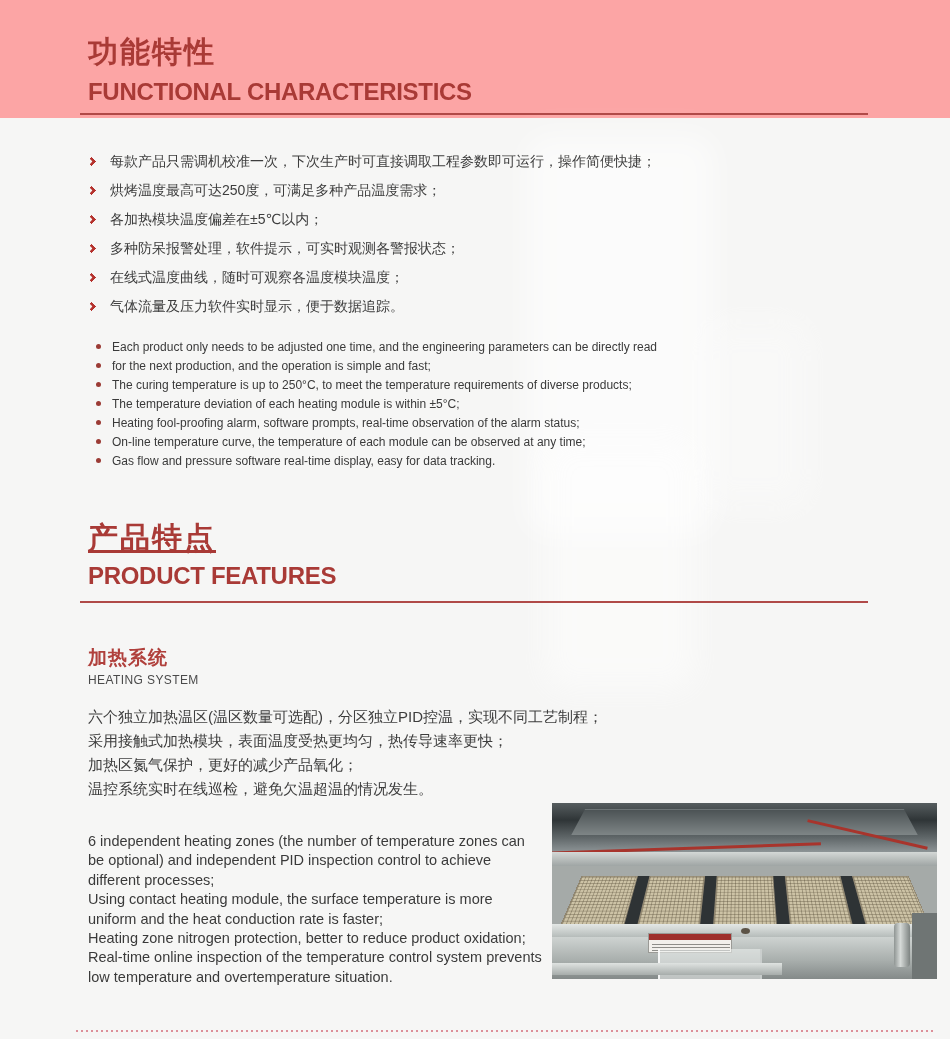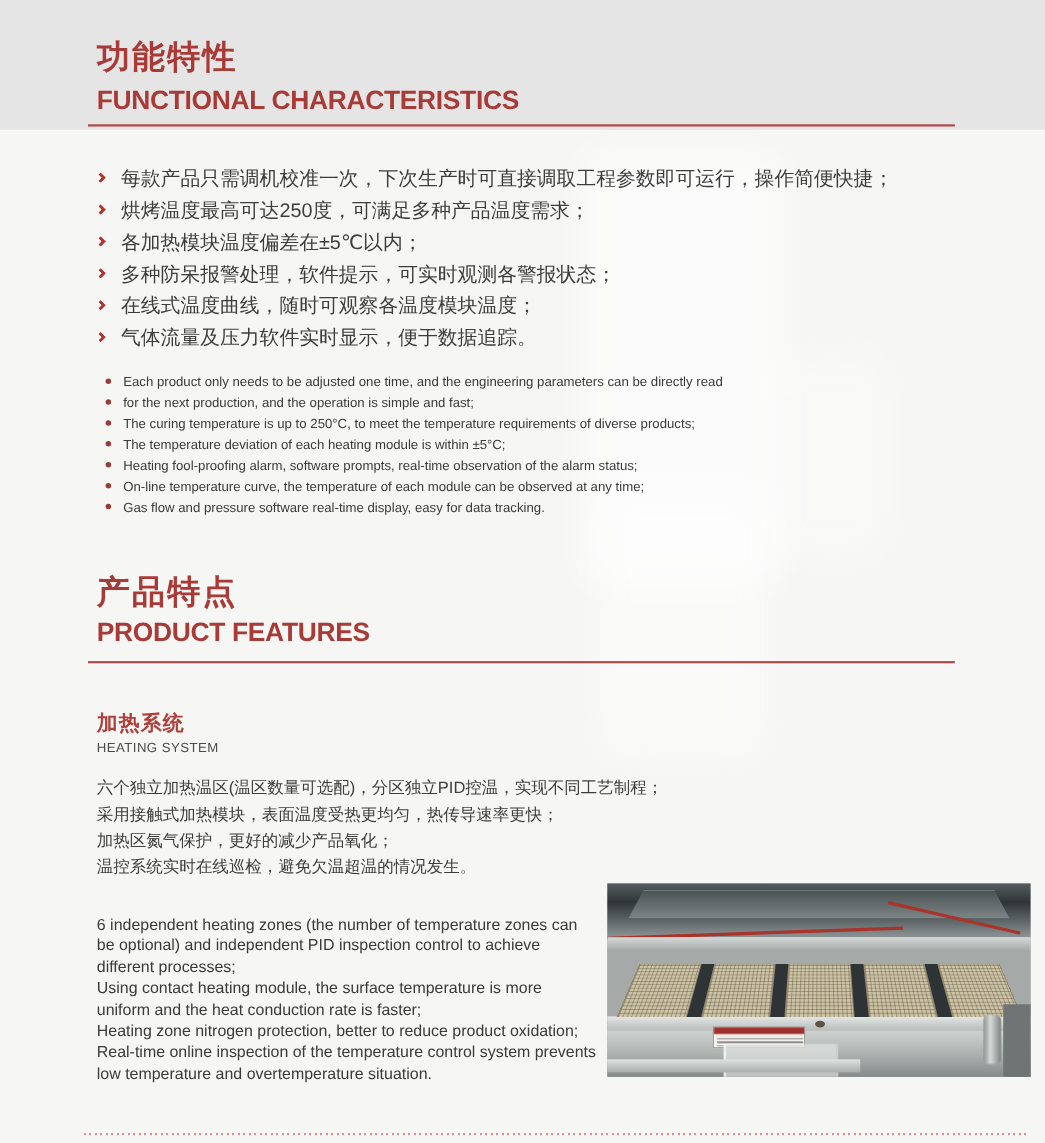--- a/index.html
+++ b/index.html
@@ -1,37 +1,37 @@
 <!DOCTYPE html>
 <html><head>
 <meta charset="utf-8">
 <style>
   * { margin:0; padding:0; box-sizing:border-box; }
   html,body { background:#ffffff; }
   .page {
     position:relative; width:950px; height:1039px; overflow:hidden;
-    background:#e5e5e5;
+    background:#fca5a5;
     font-family:"Liberation Sans","DejaVu Sans",sans-serif;
     color:#3f3f3f;
   }
   .bg-lower { position:absolute; left:0; top:118px; width:950px; height:921px; background:#f6f6f5; }
   .wm { position:absolute; background:rgba(255,255,255,0.55); filter:blur(14px); border-radius:24px; }
   .wm1 { left:525px; top:135px; width:190px; height:400px; }
   .wm2 { left:545px; top:440px; width:150px; height:250px; opacity:.8; }
   .wm3 { left:700px; top:320px; width:110px; height:190px; opacity:.5; }
 
   .title-zh { position:absolute; left:88px; font-size:30px; font-weight:700; color:#a93a36; letter-spacing:2px; }
   .title-en { position:absolute; left:88px; font-size:24px; font-weight:700; color:#a93a36; letter-spacing:-0.3px;text-align:center; }
   .rule { position:absolute; left:80px; width:788px; height:2px; background:#b04a48; }
 
   .t1-zh { top:32px; }  .t1-en { top:78px; }  .rule1 { top:113px; }
-  .t2-zh { top:518px; } .t2-en { top:562px; } .rule2 { top:601px; }
+  .t2-zh { top:518px;text-decoration:underline; } .t2-en { top:562px; } .rule2 { top:601px; }
 
   .zh-bullets { position:absolute; left:88px; top:147px; list-style:none; }
-  .zh-bullets li { display:flex; align-items:center; height:29px; font-size:18px; color:#3d3d3d; white-space:nowrap; }
+  .zh-bullets li { display:flex; align-items:center; height:29px; font-size:14px; color:#3d3d3d; white-space:nowrap; }
   .chev-icon { width:22px; display:flex; align-items:center; }
   .chev { display:inline-block; width:7px; height:7px; border-top:3.5px solid #b5322d; border-right:3.5px solid #b5322d; border-radius:1px; transform:rotate(45deg); }
 
   .en-bullets { position:absolute; left:96px; top:337px; list-style:none; }
   .en-bullets li { display:flex; align-items:center; height:19px; font-size:12px; color:#3a3a3a; white-space:nowrap; }
   .dot-icon { width:16px; display:flex; align-items:center; }
   .dot { display:inline-block; width:5px; height:5px; border-radius:50%; background:#9b3b35; }
 
   .sub-zh { position:absolute; left:88px; top:645px; font-size:19px; font-weight:700; color:#b0403c; letter-spacing:1px; }
   .sub-en { position:absolute; left:88px; top:673px; font-size:12px; color:#4a4a4a; letter-spacing:0.4px; }

